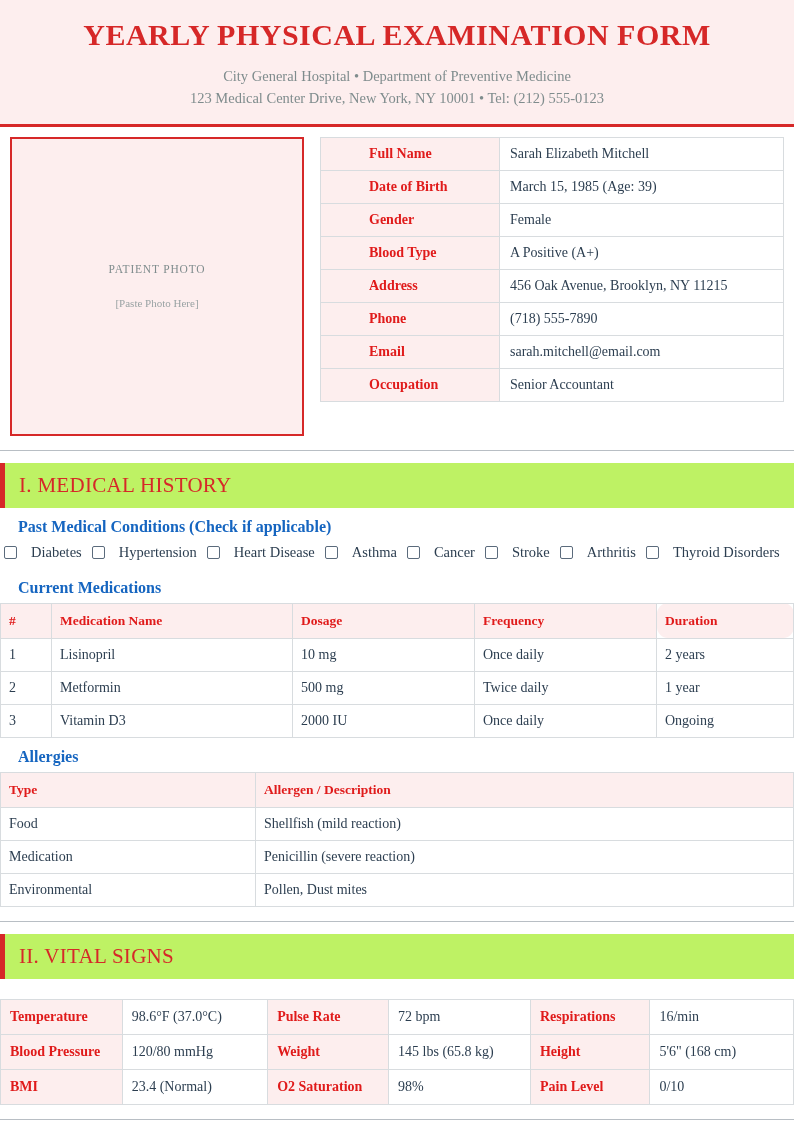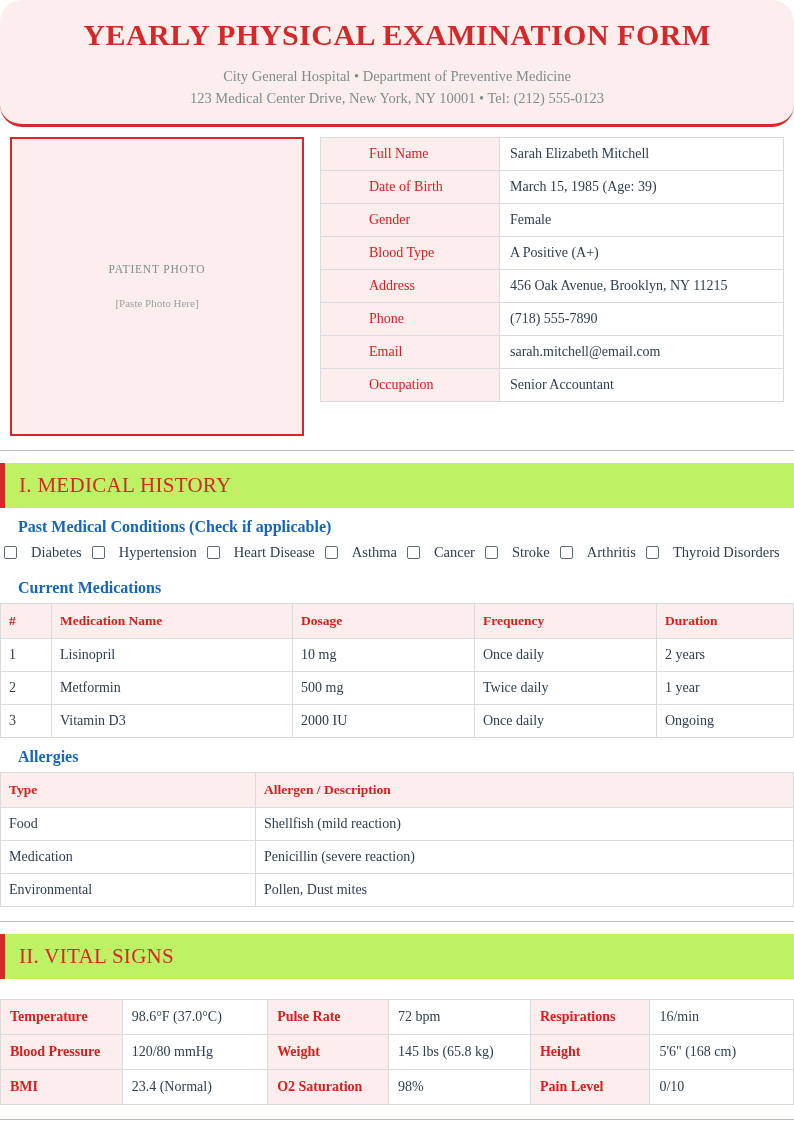--- a/index.html
+++ b/index.html
@@ -14,21 +14,20 @@
     font-family: "Liberation Serif", "DejaVu Serif", serif;
     color: #2c3e50;
   }
 
   
   .doc-header {
     background: #fdeeee;
     border-bottom: 3px solid #d62828;
     padding: 18px 20px 14px 20px;
     text-align: center;
-    border-radius: 22px;
   }
   .doc-title {
     font-size: 30px;
     font-weight: bold;
     color: #d62828;
     letter-spacing: 0.5px;
     margin: 0 0 14px 0;
     line-height: 1.1;
   }
   .doc-sub {
@@ -75,21 +74,21 @@
   }
   .info-table td {
     border: 1px solid #d8dcdf;
     padding: 7px 10px;
     font-size: 14px;
     height: 18px;
   }
   .info-table td.k {
     background: #fdeeee;
     color: #e01b1b;
-    font-weight: normal;
+    font-weight: bold;
     width: 120px;
     white-space: nowrap;
     padding-left: 48px;
   }
   .info-table td.v {
     background: #ffffff;
     color: #2c3e50;
   }
 
   
@@ -277,21 +276,21 @@
 
 <div class="sub-head">Current Medications</div>
 
 <table class="data-table">
   <thead>
       <tr>
         <th style="width: 34px;">#</th>
         <th>Medication Name</th>
         <th style="width: 165px;">Dosage</th>
         <th style="width: 165px;">Frequency</th>
-        <th style="width: 120px;">Duration</th>
+        <th style="width: 120px; border-radius: 11px;">Duration</th>
       </tr>
     </thead>
   <tbody>
       <tr>
         <td>1</td>
         <td>Lisinopril</td>
         <td>10 mg</td>
         <td>Once daily</td>
         <td>2 years</td>
       </tr>

